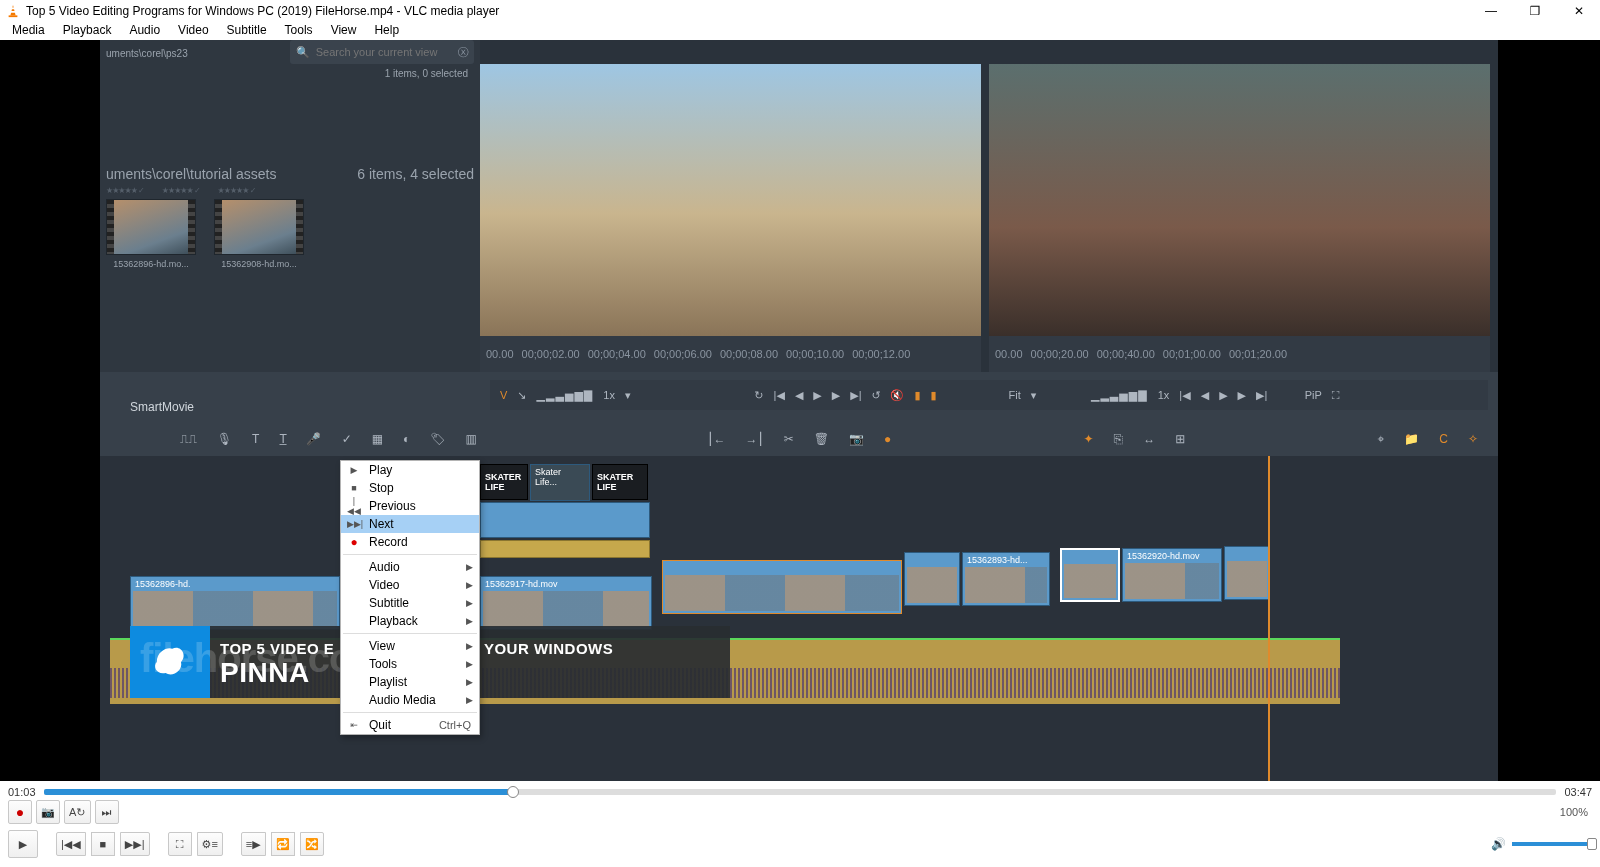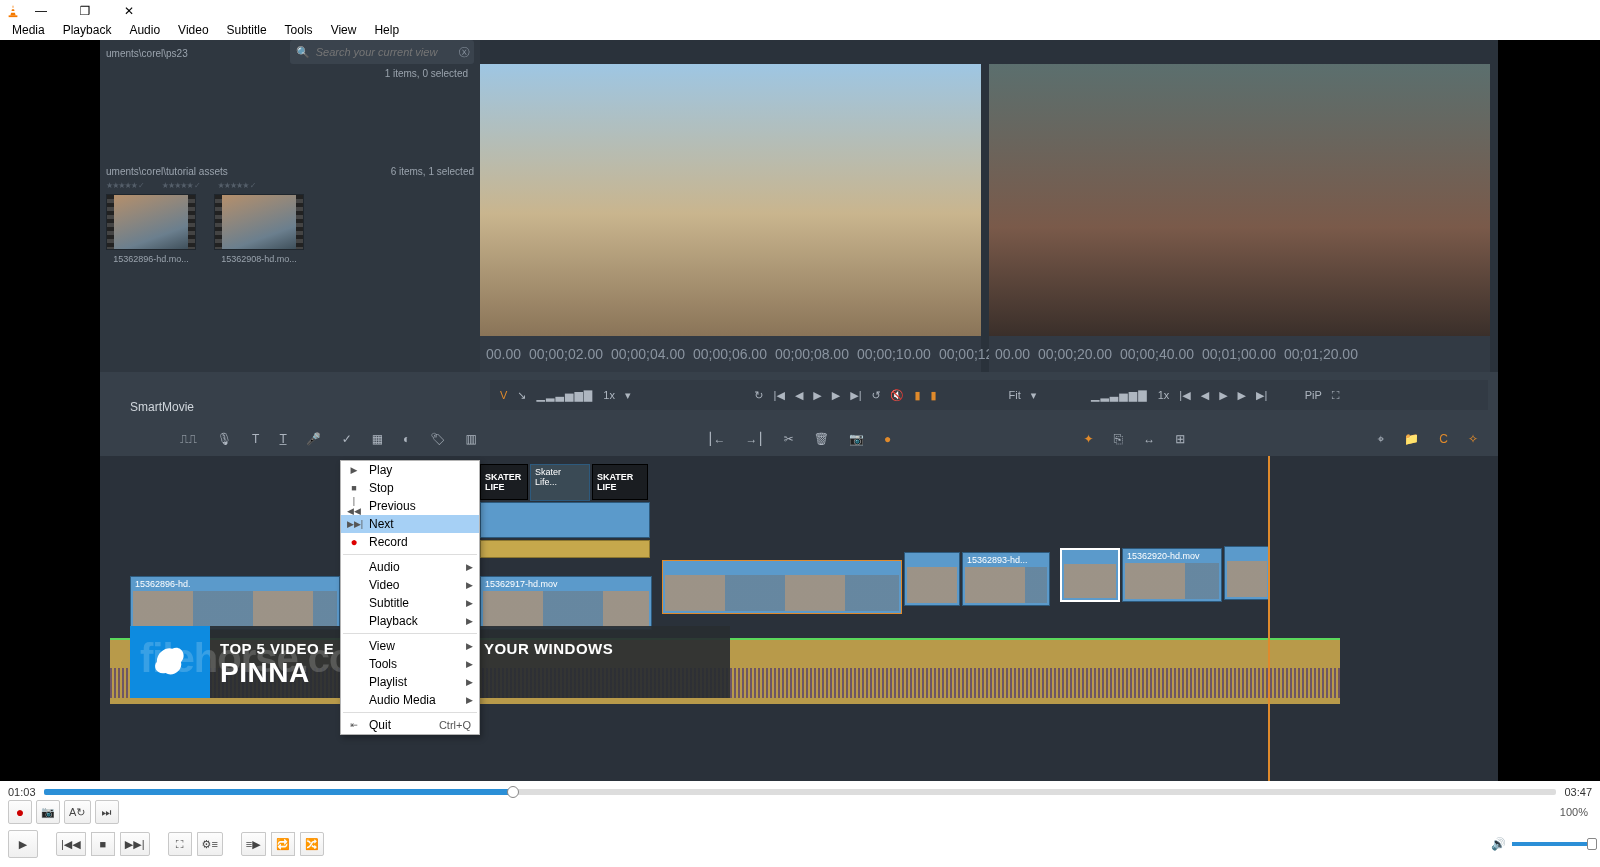--- a/index.html
+++ b/index.html
@@ -11,37 +11,37 @@
 .titlebar .winbtn { width: 30px; height: 20px; display: flex; align-items: center; justify-content: center; font-size: 12px; cursor: default; }
 .menubar { display: flex; height: 18px; padding: 0 4px; gap: 2px; background: #fff; font-size: 12px; }
 .menubar .mitem { padding: 1px 8px; cursor: default; }
 .video-area { position: absolute; top: 40px; left: 0; right: 0; bottom: 86px; background: #000; }
 .video-content { position: absolute; top: 0; left: 100px; width: 1398px; height: 100%; background: #000; overflow: hidden; }
 
 .editor { position: absolute; inset: 0; background: #37404a; color: #bfc7d0; font-size: 11px; }
 .ed-top { position: absolute; top: 0; left: 0; right: 0; height: 332px; display: flex; }
 .ed-library { width: 380px; background: #2f3740; position: relative; padding: 6px; }
 .ed-searchbar { position: absolute; top: 0; right: 6px; left: 190px; height: 24px; display: flex; align-items: center; background: #3a434d; border-radius: 3px; padding: 0 6px; color: #8a94a0; }
-.ed-searchbar input { background: transparent; border: none; color: #bfc7d0; font-size: 11px; flex: 1; font-style: italic; outline: none; }
+.ed-searchbar input { background: transparent; border: none; color: #bfc7d0; font-size: 11px; flex: 1; outline: none; }
 .ed-searchbar .mag { margin-right: 6px; }
 .ed-lib-status { position: absolute; top: 28px; right: 12px; font-size: 10px; color: #9aa3ad; }
 .ed-lib-group { margin-top: 120px; }
-.ed-lib-group .gtitle { font-size: 10px; color: #9aa3ad; margin-bottom: 4px; display: flex; justify-content: space-between; gap: 22px; }
+.ed-lib-group .gtitle { font-size: 14px; color: #9aa3ad; margin-bottom: 4px; display: flex; justify-content: space-between; gap: 22px; }
 .ed-lib-group .grow { display: flex; gap: 18px; margin-top: 4px; }
 .ed-thumb { width: 90px; }
 .ed-thumb .timg { width: 90px; height: 56px; background: linear-gradient(160deg,#b8906a 0%,#6b7f8e 70%,#3a4a55 100%); border: 1px solid #1f262d; position: relative; }
 .ed-thumb .timg::before, .ed-thumb .timg::after { content:""; position:absolute; top:0; bottom:0; width:7px; background: repeating-linear-gradient(#222 0 4px,#444 4px 8px); }
 .ed-thumb .timg::before{left:0;} .ed-thumb .timg::after{right:0;}
 .ed-thumb .tlabel { font-size: 9px; color: #9aa3ad; margin-top: 4px; white-space: nowrap; overflow: hidden; text-overflow: ellipsis; text-align: center; }
 .stars { font-size: 8px; color: #555f6a; letter-spacing: -1px; }
 .ed-preview { flex: 1; background: #2a323b; display: flex; gap: 8px; padding: 0 8px 0 0; position: relative; }
 .preview-pane { flex: 1; position: relative; background: #1e242b; margin-top: 24px; }
 .preview-img { width: 100%; height: 272px; background: linear-gradient(180deg,#9ec6e3 0%,#c9b58e 55%,#8a7458 100%); position: relative; overflow:hidden; }
 .preview-img.p2 { background: linear-gradient(180deg,#5b6f6e 0%,#7a5a4a 60%,#3a2f2a 100%); }
-.preview-timeline { position: absolute; bottom: 0; left: 0; right: 0; height: 36px; background: #323a44; display: flex; align-items: center; font-size: 14px; color: #8a94a0; padding: 0 6px; gap: 8px; }
+.preview-timeline { position: absolute; bottom: 0; left: 0; right: 0; height: 36px; background: #323a44; display: flex; align-items: center; font-size: 11px; color: #8a94a0; padding: 0 6px; gap: 8px; }
 .timeline-label { position: absolute; top: 0; right: 18px; font-size: 11px; color: #c6ccd3; padding: 4px 8px; }
 .ed-smartmovie { position: absolute; top: 360px; left: 30px; font-size: 12px; color: #d0d6dc; }
 .ed-tools { position: absolute; top: 385px; left: 80px; right: 20px; height: 28px; display: flex; align-items: center; gap: 20px; color: #aeb6c0; font-size: 12px; }
 .ed-tools .sep { flex: 1; }
 .ed-timeline-area { position: absolute; top: 416px; left: 0; right: 0; bottom: 0; background: #2a313a; }
 .tl-clip { position: absolute; height: 54px; background: #5b9acb; border: 1px solid #2d5a7d; font-size: 9px; color: #fff; padding: 2px 4px; overflow: hidden; }
 .tl-clip.yellow { background: #c6a84c; border-color: #8a7530; }
 .tl-clip.dark { background: #1a1d21; border-color: #000; color: #fff; display:flex; align-items:center; justify-content:center; font-size:9px; font-weight:bold; }
 .tl-clip .thumb-strip { position: absolute; inset: 14px 2px 2px 2px; background: repeating-linear-gradient(90deg,#b8906a 0 60px,#6b7f8e 60px 120px); opacity:.7; }
 .tl-audio { position: absolute; height: 66px; background: #b89a4a; }
@@ -81,20 +81,21 @@
 </head>
 <body>
 
 <div class="titlebar">
   <svg class="cone" viewBox="0 0 16 16">
       <polygon points="8,1 11,13 5,13" fill="#f57900"></polygon>
       <rect x="3" y="13" width="10" height="2" fill="#f57900"></rect>
       <rect x="6" y="4" width="4" height="2" fill="#fff"></rect>
       <rect x="5.3" y="8" width="5.4" height="2" fill="#fff"></rect>
     </svg>
+  <div class="title">Top 5 Video Editing Programs for Windows PC (2019) FileHorse.mp4 - VLC media player</div>
   <div class="winbtns">
     <div class="winbtn">—</div>
     <div class="winbtn">❐</div>
     <div class="winbtn">✕</div>
   </div>
 </div>
 
 <div class="menubar">
   <div class="mitem">Media</div>
   <div class="mitem">Playback</div>
@@ -117,21 +118,21 @@
             <span class="mag">🔍</span>
             <input placeholder="Search your current view" style="">
             <span>ⓧ</span>
           </div>
           <div style="position:absolute; top:8px; left:6px; font-size:10px; color:#9aa3ad;">uments\corel\ps23</div>
           <div class="ed-lib-status">1 items, 0 selected</div>
 
           <div class="ed-lib-group">
             <div class="gtitle">
               <span>uments\corel\tutorial assets</span>
-              <span>6 items, 1 selected</span>
+              <span>6 items, 4 selected</span>
             </div>
             <div style="display:flex; gap:18px;">
               <span class="stars">★★★★★ ✓</span>
               <span class="stars">★★★★★ ✓</span>
               <span class="stars">★★★★★ ✓</span>
             </div>
             <div class="grow">
               <div class="ed-thumb">
                   <div class="timg"></div>
                   <div class="tlabel">15362896-hd.mo...</div>

